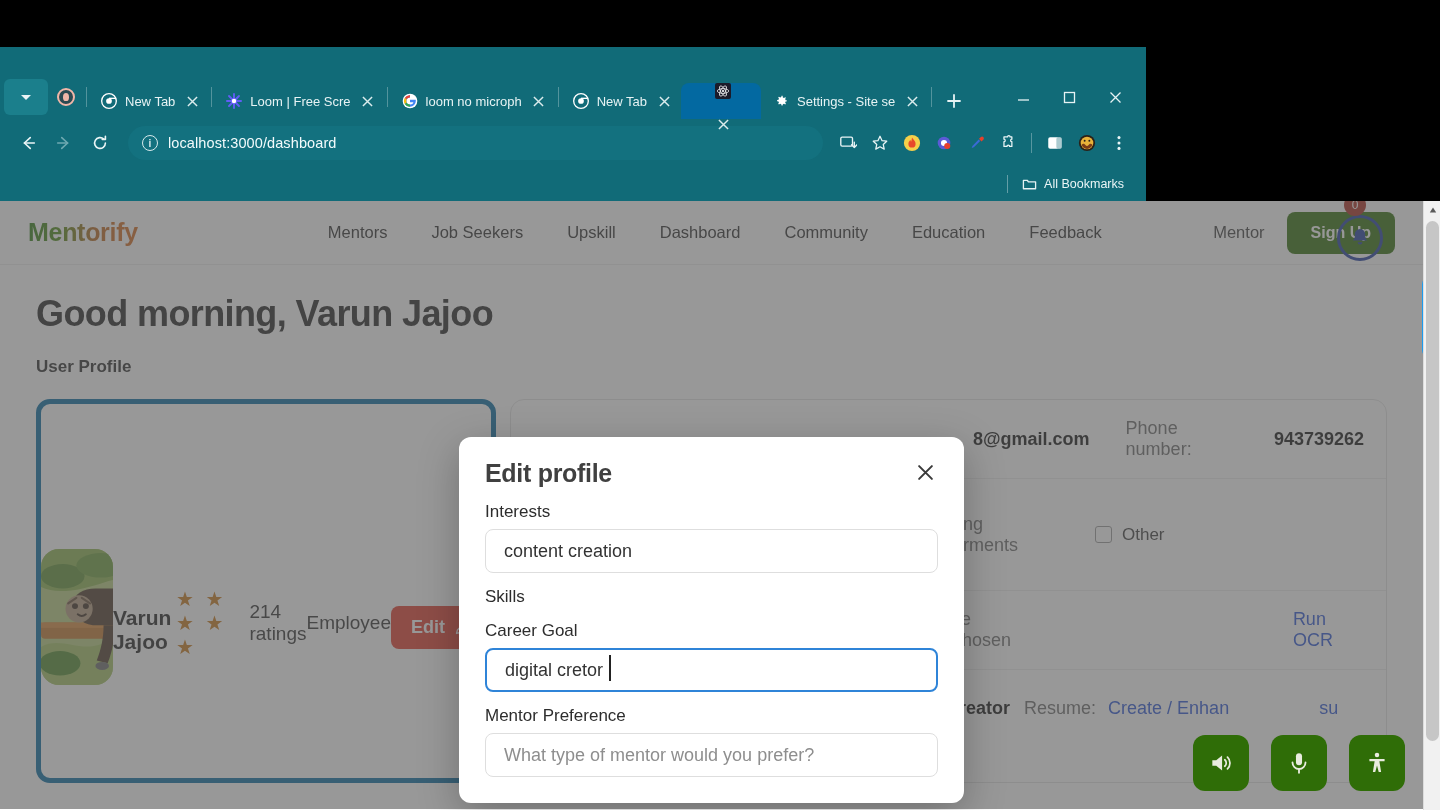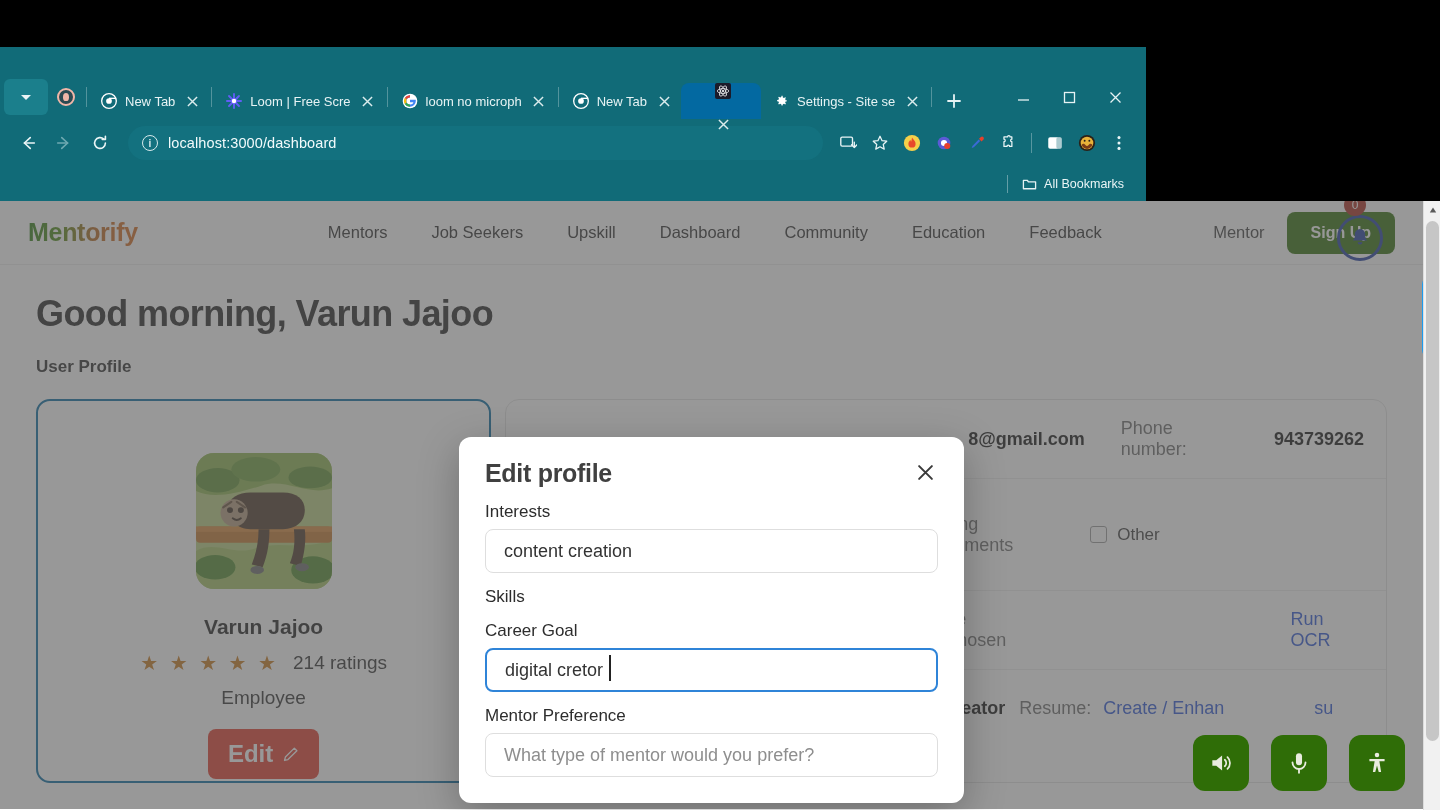--- a/index.html
+++ b/index.html
@@ -134,34 +134,34 @@
     padding: 12px 24px; border-radius:8px; border:none;
   }
 
   .content { padding: 28px 36px 0 36px; position:relative; }
   .greeting { font-size:36px; font-weight:700; color:#222; letter-spacing:-.6px;}
   .subtitle { font-size:17px; font-weight:700; color:#2b2b2b; margin-top:22px;}
 
   .card-row { display:flex; gap:0; margin-top:22px; }
   .profile-card {
     width: 460px; min-height: 384px;
-    border:2px solid #0369a1; border-radius:14px;
+    border:5px solid #0369a1; border-radius:14px;
     background:#fff;
-    display:flex; flex-direction:column; align-items:center;
+    display:flex; flex-direction:row; align-items:center;
     padding-top: 52px;
   }
   .avatar { width:136px;height:136px;border-radius:18px; overflow:hidden; }
   .pname { margin-top:26px; font-size:21px; font-weight:700; color:#1f1f1f;}
   .pstars { margin-top:12px; display:flex; align-items:center; gap:14px;}
   .stars { color:#c8791b; font-size:20px; letter-spacing:3px;}
   .ratings { color:#2f2f2f; font-size:19px;}
   .prole { margin-top:12px; font-size:19px; color:#2f2f2f;}
   .edit-btn {
     margin-top:20px; background:#e13a2b; color:#fff; border:none;
-    padding:11px 20px; border-radius:8px; font-size:24px; font-weight:700;
+    padding:11px 20px; border-radius:8px; font-size:18px; font-weight:700;
     display:flex;align-items:center;gap:9px;
   }
 
   .detail-card {
     flex:1 1 auto; margin-left:14px;
     border:1px solid #e3e3e3; border-radius:14px; background:#fff;
     min-height: 384px;
     display:flex; flex-direction:column;
   }
   .dc-row { padding: 18px 22px; border-bottom:1px solid #ececec; }

